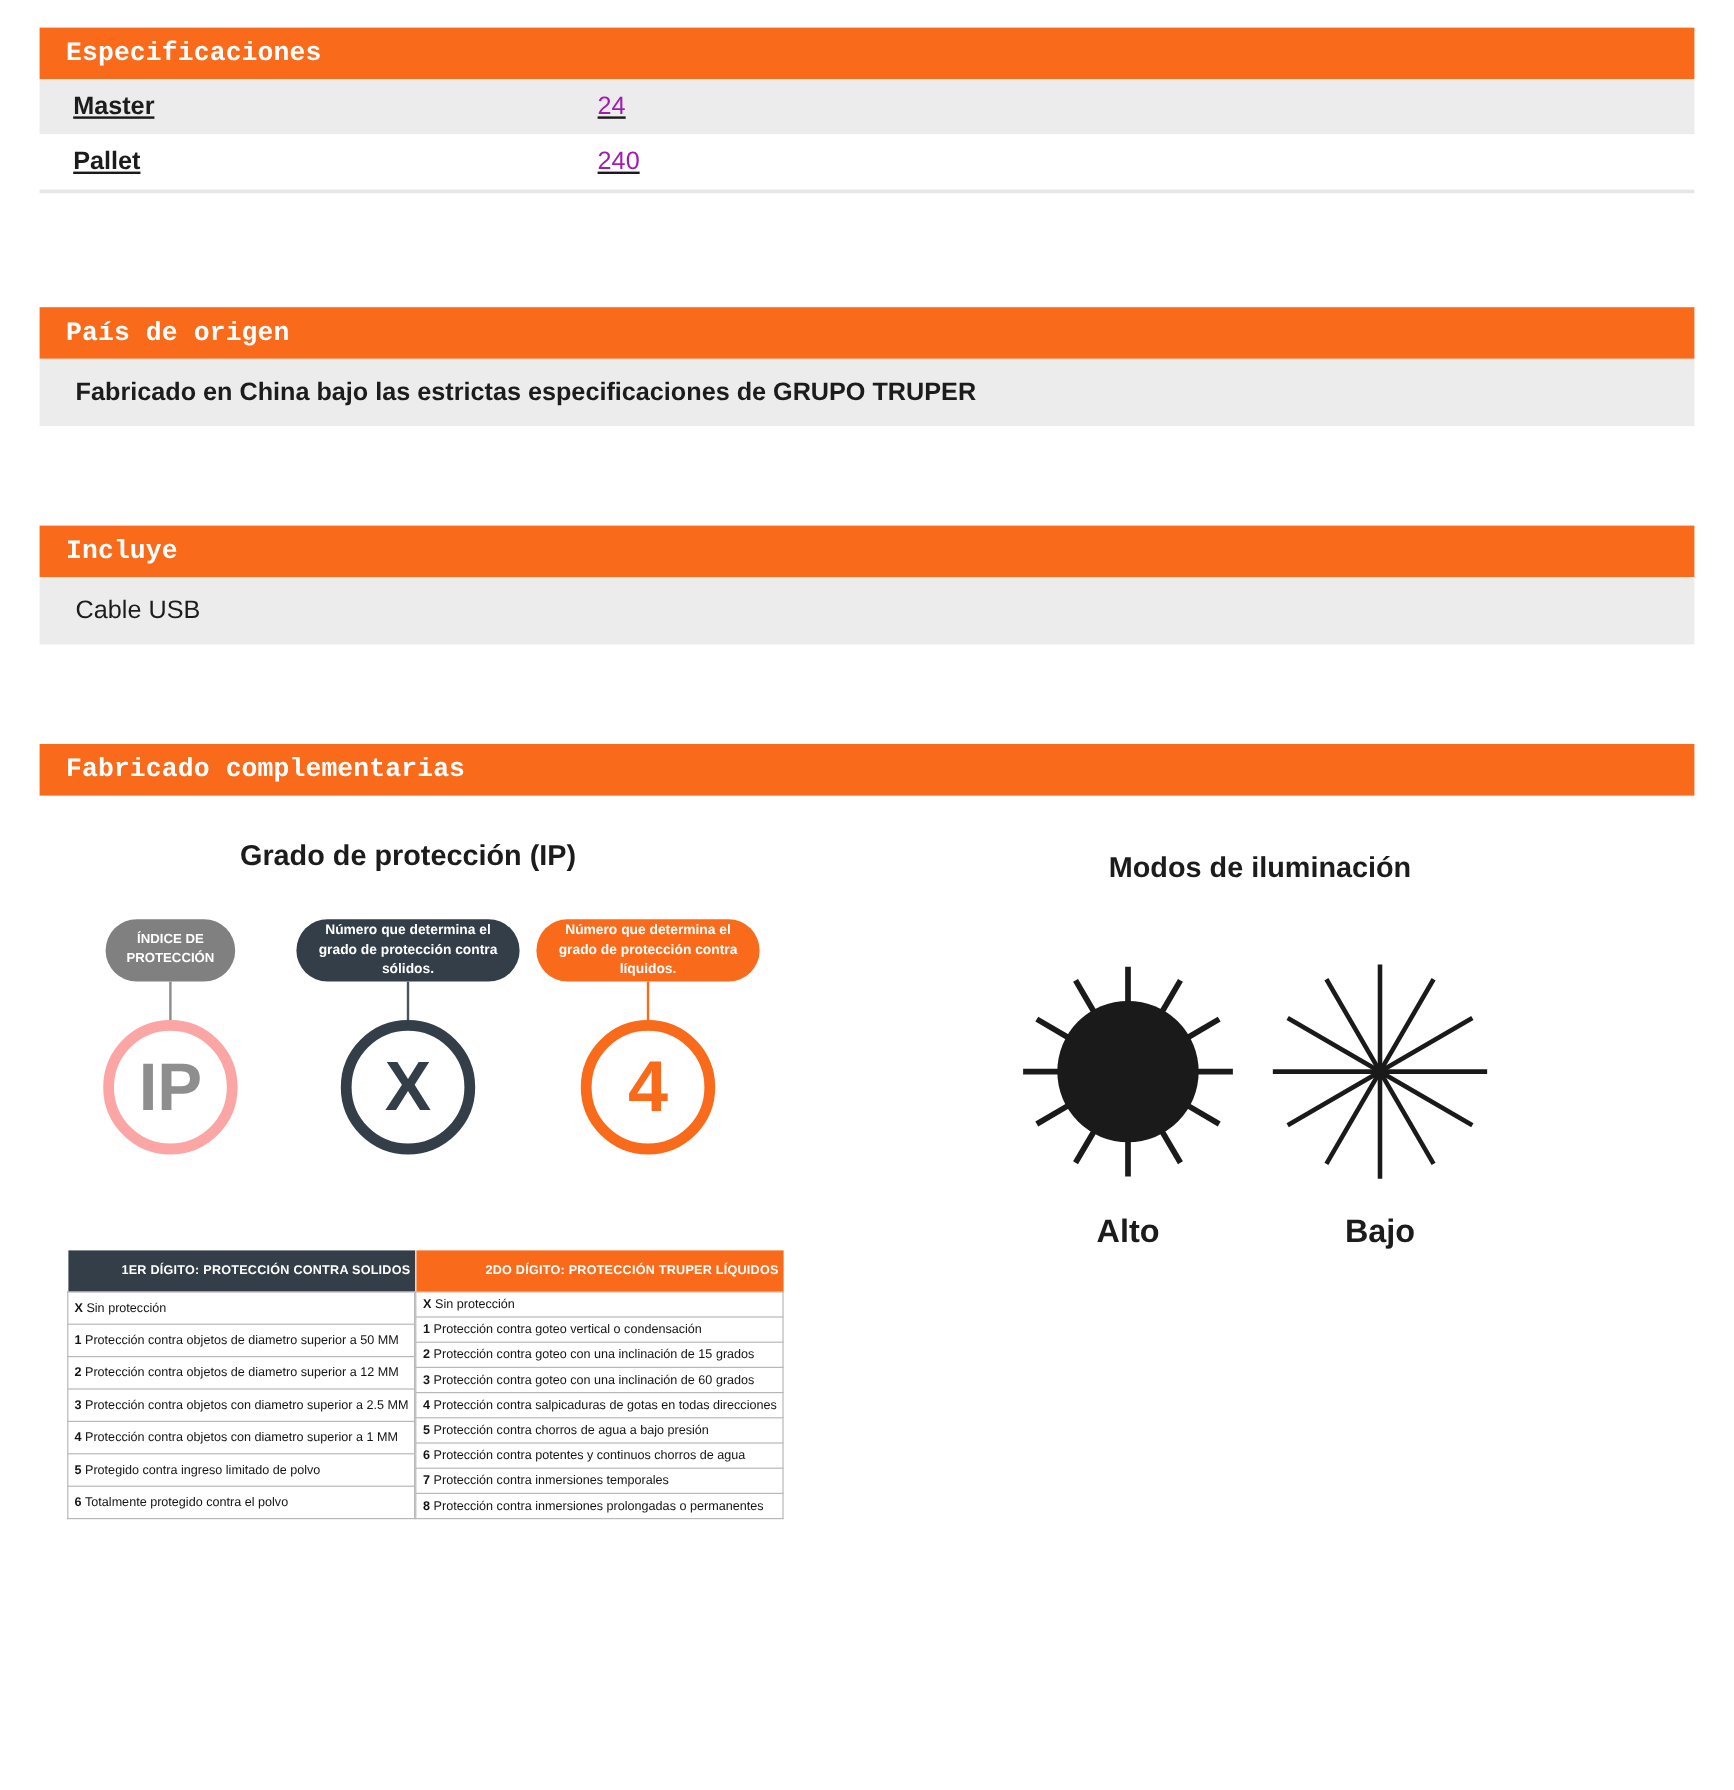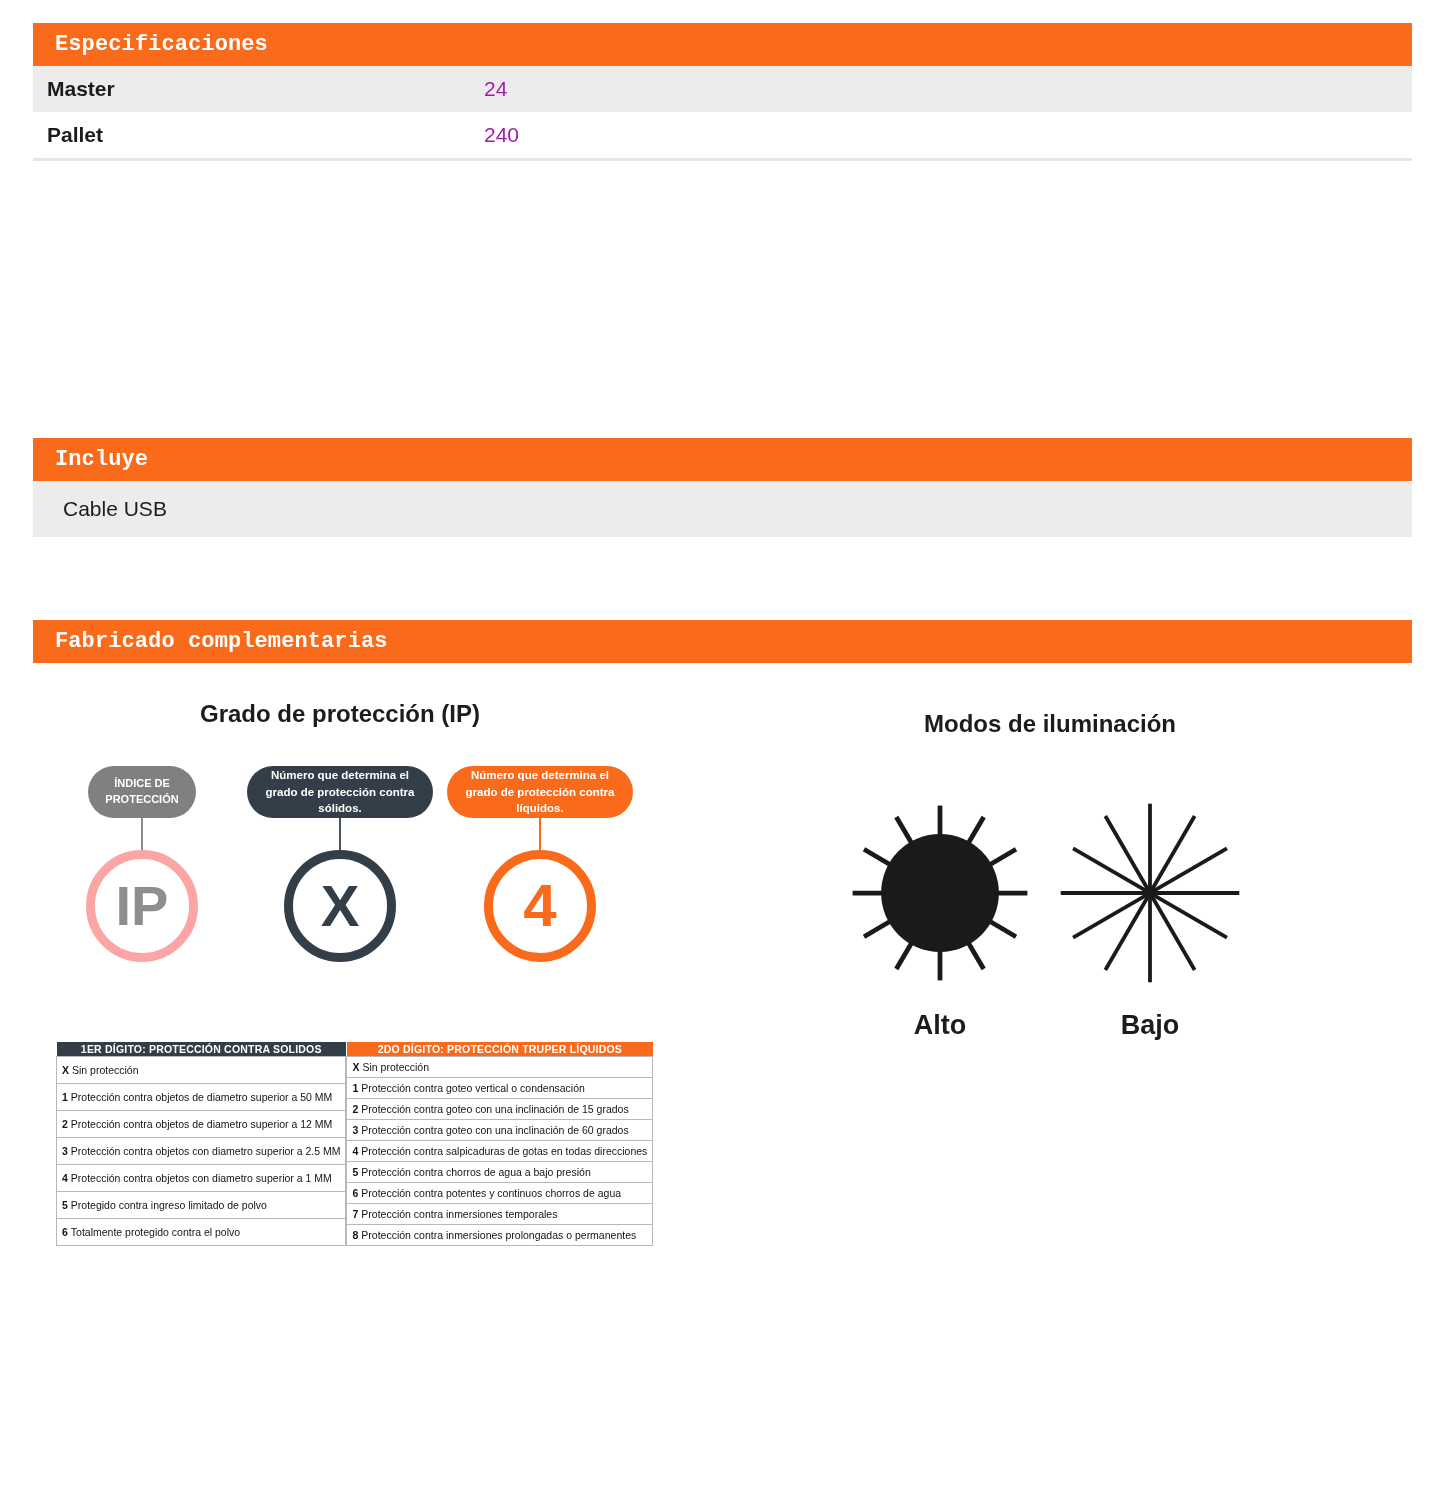--- a/index.html
+++ b/index.html
@@ -35,21 +35,22 @@
     letter-spacing: 0.1px;
     font-family: Liberation Mono, monospace;
   }
 
   
   .spec-row {
     display: flex;
     align-items: center;
     height: 46px;
     box-sizing: border-box;
-    padding-left: 14px;
+    padding-left: 28px;
+    text-decoration: underline;
   }
   .spec-row.shaded { background: #ececec; }
   .spec-row.plain  { background: #ffffff; }
   .spec-key {
     width: 437px;
     font-size: 21px;
     font-weight: bold;
     color: #1c1c1c;
   }
   .spec-val {
@@ -152,22 +153,22 @@
 
   
   .ip-tables { position: absolute; left: 56px; top: 342px; display: flex; }
   .iptable { border-collapse: collapse; font-family: "Liberation Sans", sans-serif; }
   .iptable td, .iptable th { border: 1px solid #b8b8b8; }
   .iptable th {
     color: #ffffff;
     font-size: 10.5px;
     font-weight: bold;
     letter-spacing: 0.2px;
-    text-align: center;
-    height: 14px;
+    text-align: right;
+    height: 34px;
     padding: 0 4px;
     border: none;
   }
   .th-navy { background: #333E48; }
   .th-orange { background: #F96A1B; }
   .iptable td {
     font-size: 10.5px;
     color: #141414;
     height: 20px;
     padding: 0 5px 0 5px;
@@ -214,20 +215,28 @@
       <span class="spec-key">Master</span>
       <span class="spec-val">24</span>
     </div>
     <div class="spec-row plain">
       <span class="spec-key">Pallet</span>
       <span class="spec-val">240</span>
     </div>
     <div class="spec-bottom-rule"></div>
   </div>
 
+  <div class="section" style="top:256px;">
+    <div class="banner">
+      <span class="banner-title">País de origen</span>
+    </div>
+    <div class="content-row" style="height:56px;">
+      <span class="bold-text">Fabricado en China bajo las estrictas especificaciones de GRUPO TRUPER</span>
+    </div>
+  </div>
 
   <div class="section" style="top:438px;">
     <div class="banner">
       <span class="banner-title">Incluye</span>
     </div>
     <div class="content-row" style="height:56px;">
       <span class="norm-text">Cable USB</span>
     </div>
   </div>
 

